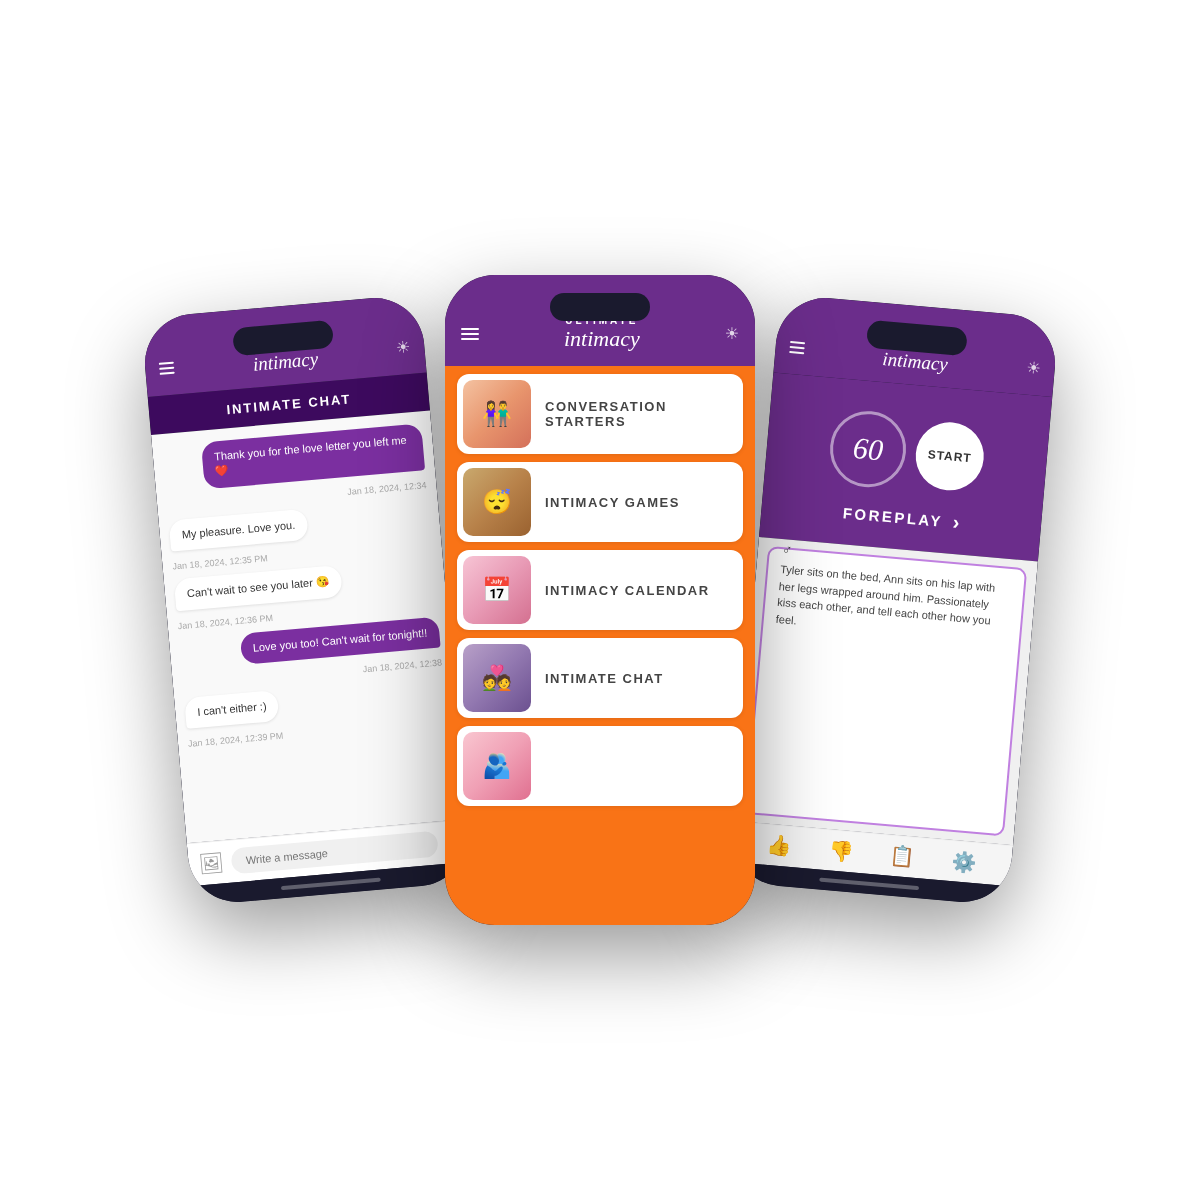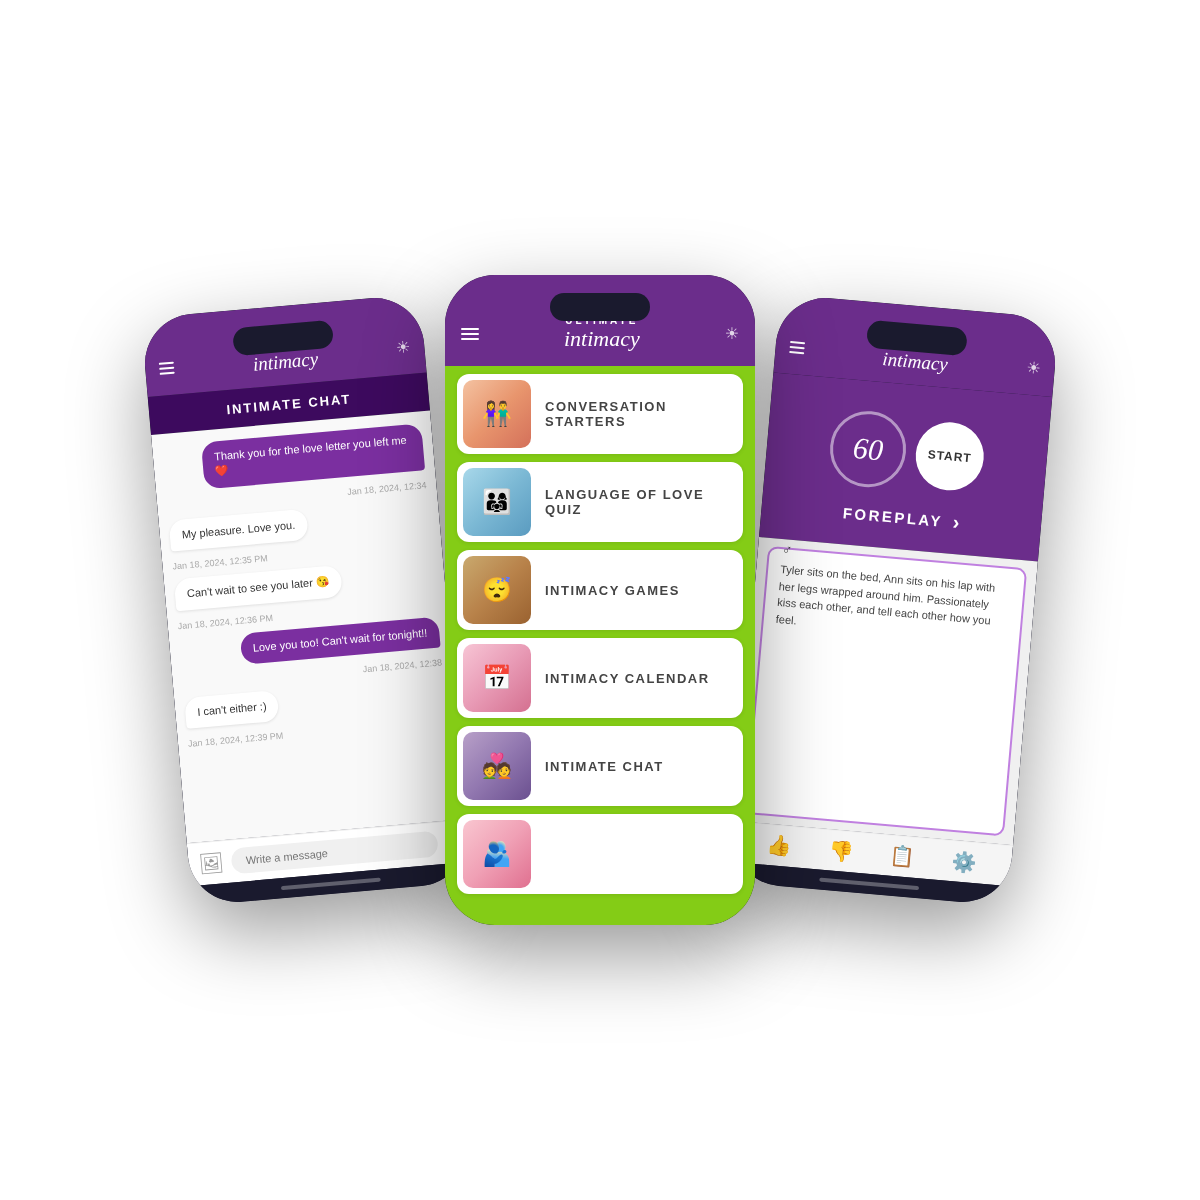--- a/index.html
+++ b/index.html
@@ -145,21 +145,21 @@
 
     .header-icon-sm {
       color: white;
       font-size: 14px;
     }
 
     
     .menu-list {
       flex: 1;
       overflow-y: auto;
-      background: #84cc16;
+      background: #f97316;
       padding: 8px 12px;
       display: flex;
       flex-direction: column;
       gap: 8px;
     }
 
     .menu-item {
       background: white;
       border-radius: 12px;
       display: flex;
@@ -521,24 +521,20 @@
         </div>
         <div class="sun-icon header-icon">☀</div>
       </div>
 
       <div class="menu-list">
         <div class="menu-item">
           <div class="menu-item-image photo-couple-bed"></div>
           <span class="menu-item-label">CONVERSATION STARTERS</span>
         </div>
         <div class="menu-item">
-          <div class="menu-item-image photo-family"></div>
-          <span class="menu-item-label">LANGUAGE OF LOVE QUIZ</span>
-        </div>
-        <div class="menu-item">
           <div class="menu-item-image photo-couple-bed2"></div>
           <span class="menu-item-label">INTIMACY GAMES</span>
         </div>
         <div class="menu-item">
           <div class="menu-item-image photo-calendar"></div>
           <span class="menu-item-label">INTIMACY CALENDAR</span>
         </div>
         <div class="menu-item">
           <div class="menu-item-image photo-couple-phone"></div>
           <span class="menu-item-label">INTIMATE CHAT</span>

